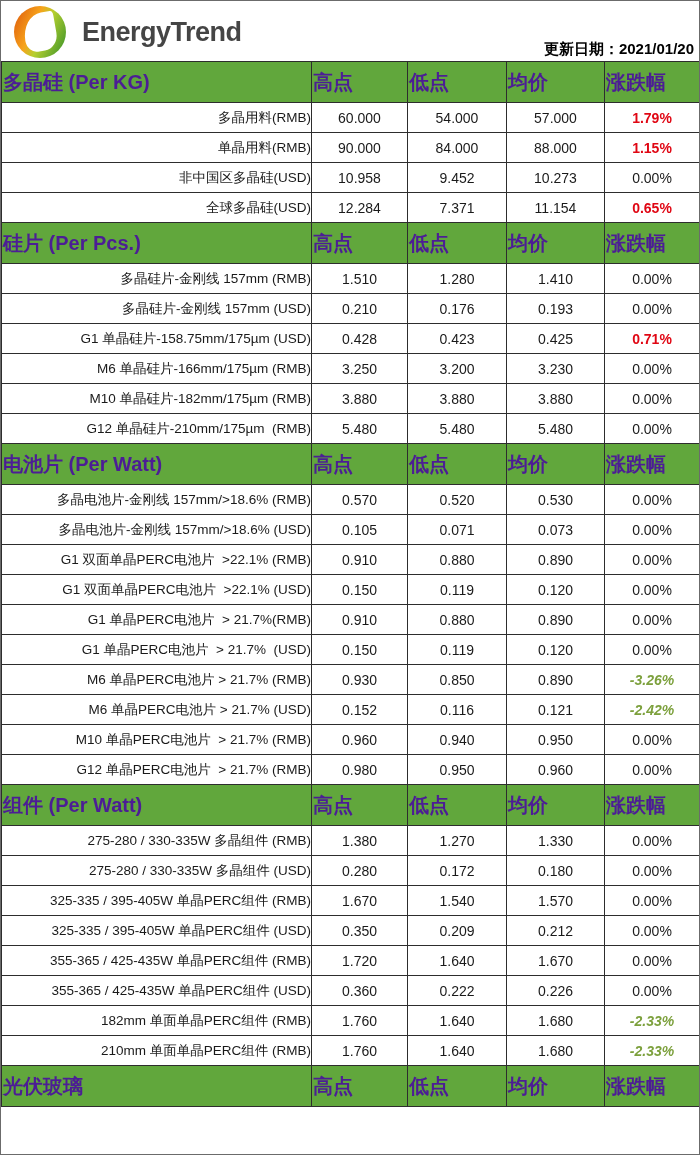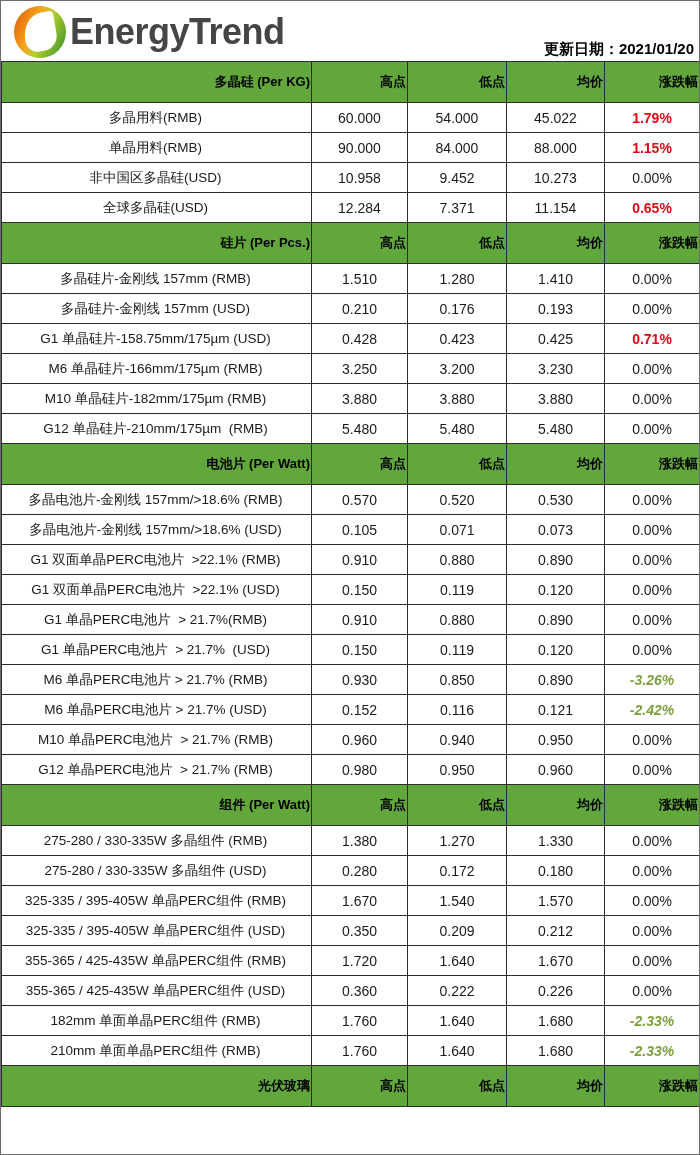--- a/index.html
+++ b/index.html
@@ -14,36 +14,36 @@
   .logo-circle {
     position:relative; width:52px; height:52px; border-radius:50%;
     background:linear-gradient(115deg,#e2660e 8%,#f7a41b 38%,#b5cf2e 56%,#55a02b 88%);
     overflow:hidden; flex:0 0 auto;
   }
   .leaf {
     position:absolute; left:10px; top:7px; width:32px; height:38px; background:#fff;
     border-radius:85% 12% 60% 45% / 90% 18% 55% 45%;
     transform:rotate(-10deg);
   }
-  .logo-text { margin-left:4px; font-size:36px; font-weight:bold; color:#454545; letter-spacing:-0.5px; }
+  .logo-text { margin-left:16px; font-size:27px; font-weight:bold; color:#454545; letter-spacing:-0.5px; }
   .update-date { position:absolute; right:5px; bottom:2px; font-size:15px; font-weight:bold; color:#000; }
   
   table { width:698px; border-collapse:collapse; table-layout:fixed; }
   col.c-name { width:310px; }
   col.c-high { width:96px; }
   col.c-low  { width:99px; }
   col.c-avg  { width:98px; }
   col.c-chg  { width:95px; }
   th, td { border:1px solid #2d2d2d; overflow:hidden; }
   tr.sec th {
-    height:38px; background:var(--green,#61a73c); color:#000000;
-    font-size:13px; font-weight:bold; text-align:right; vertical-align:middle;
+    height:38px; background:var(--green,#61a73c); color:#4c1d95;
+    font-size:20px; font-weight:bold; text-align:left; vertical-align:middle;
   }
   tr.row td { height:27px; vertical-align:middle; background:#fff; }
-  td.name { text-align:center; padding:0 8px 0 6px; font-size:13.5px; white-space:pre; }
+  td.name { text-align:right; padding:0 0 0 6px; font-size:13.5px; white-space:pre; }
   td.num  { text-align:center; font-size:14px; }
   td.change.up   { color:var(--red,#e00613);  font-weight:bold; }
   td.change.down { color:var(--olive,#7ca03c); font-weight:bold;font-style:italic; }
   td.change.zero { color:#1a1a1a; font-weight:normal; }
 </style>
 </head>
 <body>
 
 <div class="page">
   <div class="top">
@@ -68,21 +68,21 @@
           <th class="sec-title">多晶硅 (Per KG)</th>
           <th class="col-h">高点</th>
           <th class="col-h">低点</th>
           <th class="col-h">均价</th>
           <th class="col-h">涨跌幅</th>
         </tr>
         <tr class="row">
           <td class="name">多晶用料(RMB)</td>
           <td class="num">60.000</td>
           <td class="num">54.000</td>
-          <td class="num">45.022</td>
+          <td class="num">57.000</td>
           <td class="num change up">1.79%</td>
         </tr>
         <tr class="row">
           <td class="name">单晶用料(RMB)</td>
           <td class="num">90.000</td>
           <td class="num">84.000</td>
           <td class="num">88.000</td>
           <td class="num change up">1.15%</td>
         </tr>
         <tr class="row">

